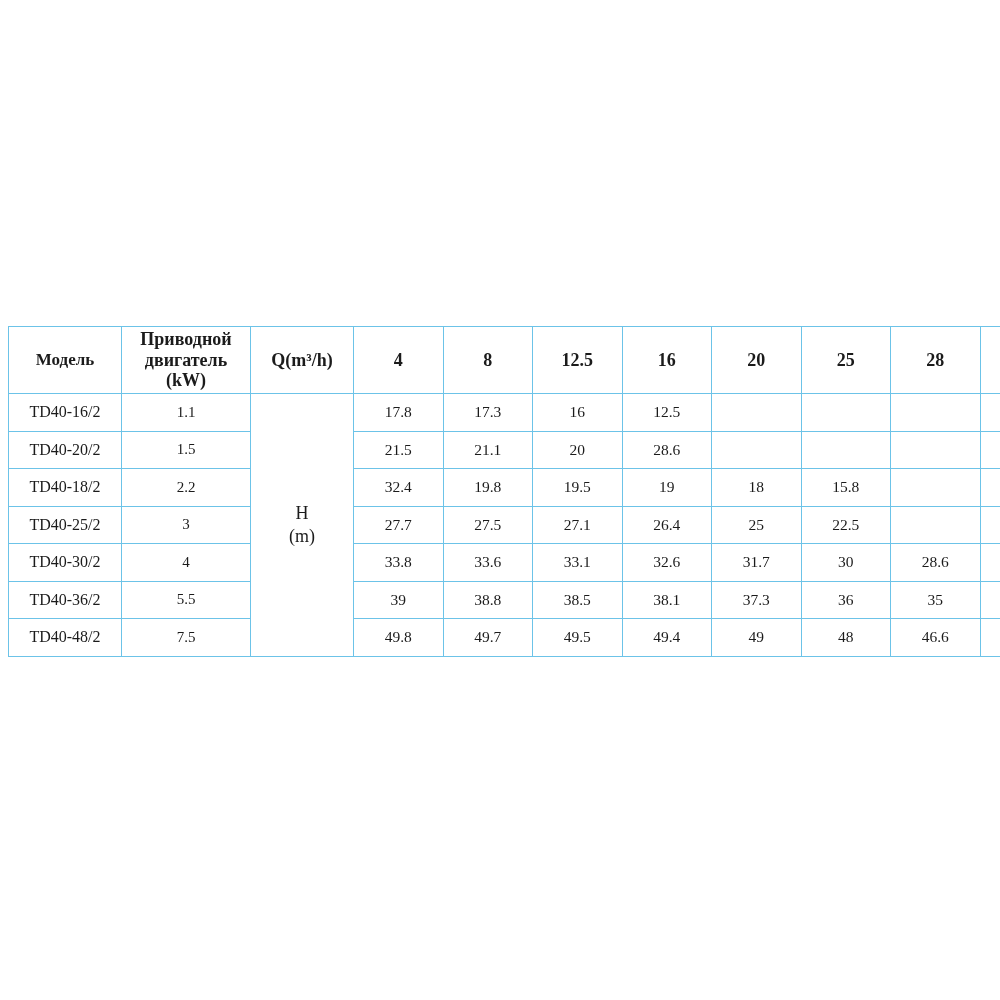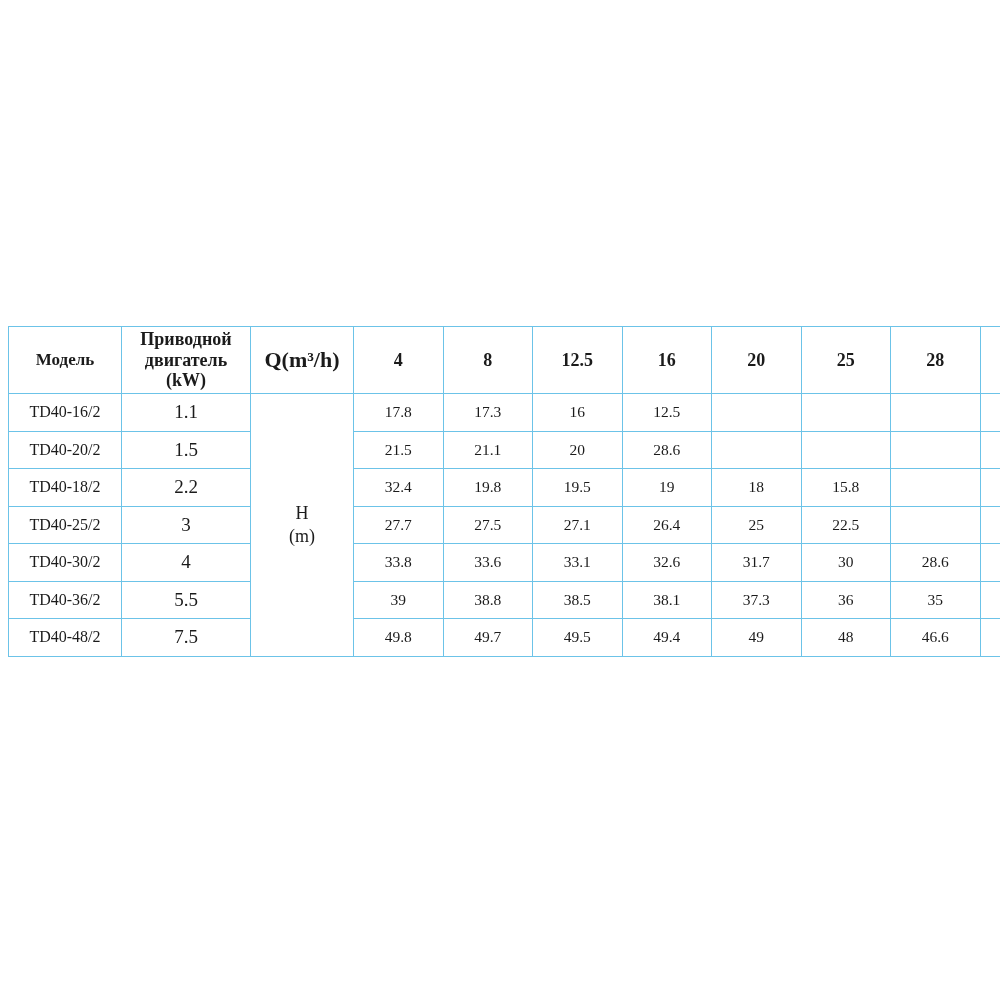--- a/index.html
+++ b/index.html
@@ -45,31 +45,31 @@
     background: #aadcf2;
     height: 54px;
     font-weight: bold;
     font-size: 16px;
     line-height: 1.15;
     padding: 2px 3px;
   }
 
   th.col-model { width: 106px; font-size: 17px; }
   th.col-motor { width: 122px; font-size: 18px; }
-  th.col-q     { width: 96px;  font-size: 22px; }
+  th.col-q     { width: 96px;  font-size: 18px; }
   th.col-flow  { width: 82.5px; font-size: 18px; }
 
   tbody td {
     height: 36.5px;
     font-size: 15.5px;
     padding: 0 2px;
   }
 
   td.model-cell { font-size: 16px; }
-  td.motor-cell { font-size: 19px; }
+  td.motor-cell { font-size: 15px; }
 
   td.h-cell {
     font-size: 18px;
     font-weight: normal;
     line-height: 1.25;
   }
   td.h-cell .h-line { display: block; }
 </style>
 </head>
 <body>

